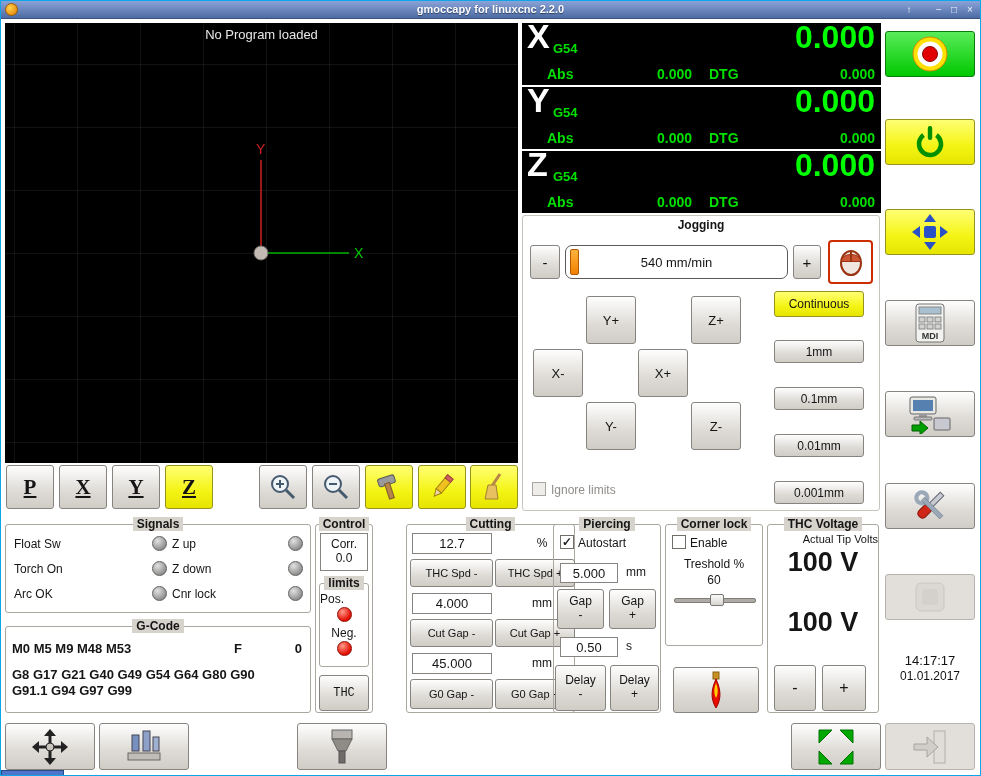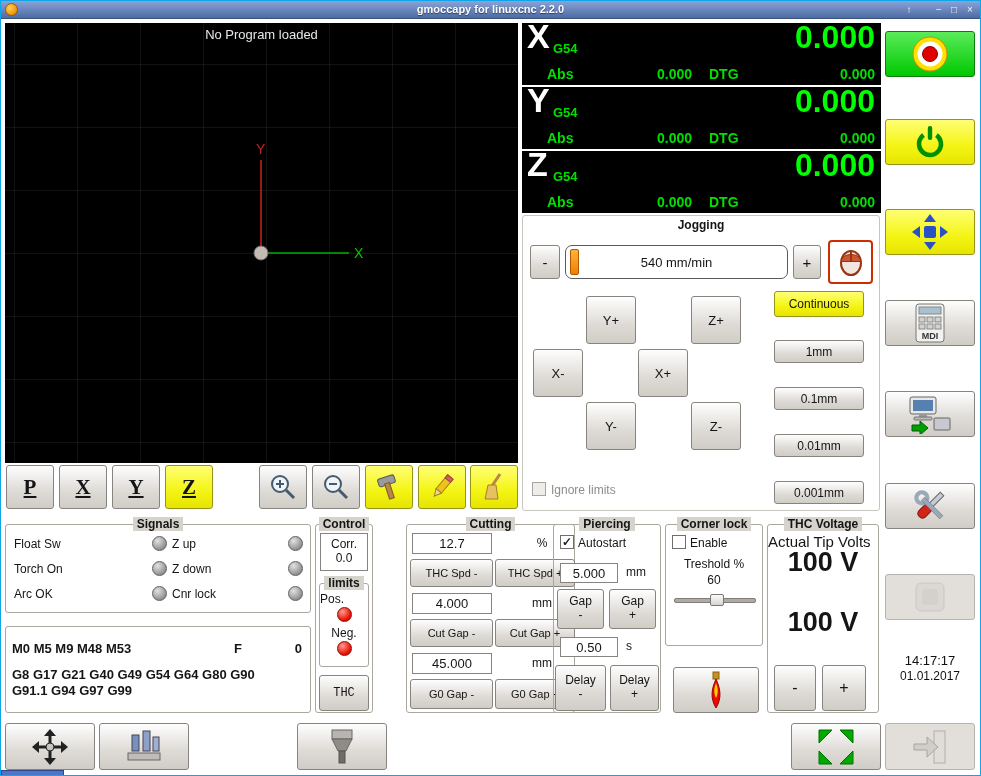--- a/index.html
+++ b/index.html
@@ -292,20 +292,21 @@
     <span class="led" style="left:146px;top:36px;"></span>
     <span class="lbl" style="left:166px;top:37px;">Z down</span>
     <span class="led" style="left:282px;top:36px;"></span>
     <span class="lbl" style="left:8px;top:62px;">Arc OK</span>
     <span class="led" style="left:146px;top:61px;"></span>
     <span class="lbl" style="left:166px;top:62px;">Cnr lock</span>
     <span class="led" style="left:282px;top:61px;"></span>
   </div>
 
   <div class="frame" style="left:4px;top:625px;width:306px;height:87px;">
+    <div class="ftitle"><span>G-Code</span></div>
     <span class="lbl" style="left:6px;top:14px;font-weight:bold;font-size:13px;">M0 M5 M9 M48 M53</span>
     <span class="lbl" style="left:228px;top:14px;font-weight:bold;font-size:13px;">F</span>
     <span class="lbl" style="right:8px;top:14px;font-weight:bold;font-size:13px;">0</span>
     <div class="abs" style="left:6px;top:40px;width:252px;font-weight:bold;font-size:13px;line-height:1.25;">G8 G17 G21 G40 G49 G54 G64 G80 G90 G91.1 G94 G97 G99</div>
   </div>
 
   <div class="frame" style="left:314px;top:523px;width:58px;height:189px;">
     <div class="ftitle"><span>Control</span></div>
     <div class="entry col2" style="left:4px;top:8px;width:48px;height:38px;font-size:12px;">
       <span>Corr.</span>
@@ -392,21 +393,21 @@
   <div class="btn" style="left:672px;top:666px;width:86px;height:46px;">
     <svg width="22" height="38">
       <rect x="8" y="1" width="6" height="7" fill="#c89020" stroke="#8a6210"></rect>
       <path d="M11 37 C5 27 6.5 18 11 8 C15.5 18 17 27 11 37 Z" fill="#e80c00" stroke="#a00000"></path>
       <path d="M11 27 C8.5 22 9 17 11 12 C13 17 13.5 22 11 27 Z" fill="#ffd000"></path>
     </svg>
   </div>
 
   <div class="frame" style="left:766px;top:523px;width:112px;height:189px;">
     <div class="ftitle"><span>THC Voltage</span></div>
-    <div class="abs" style="left:0;top:8px;width:100%;text-align:left;font-size:15px;">Actual Tip Volts</div>
+    <div class="abs" style="left:0;top:8px;width:100%;text-align:right;font-size:11px;">Actual Tip Volts</div>
     <div class="abs" style="left:0;top:22px;width:100%;text-align:center;font-size:27px;font-weight:bold;">100 V</div>
     <div class="abs" style="left:0;top:82px;width:100%;text-align:center;font-size:27px;font-weight:bold;">100 V</div>
     <div class="btn" style="left:6px;top:140px;width:42px;height:46px;font-size:16px;">
         <span>-</span>
       </div>
     <div class="btn" style="left:54px;top:140px;width:44px;height:46px;font-size:16px;">
         <span>+</span>
       </div>
   </div>
 

